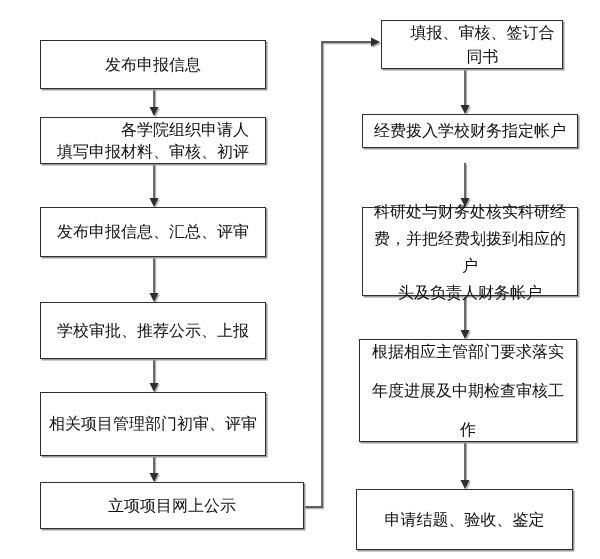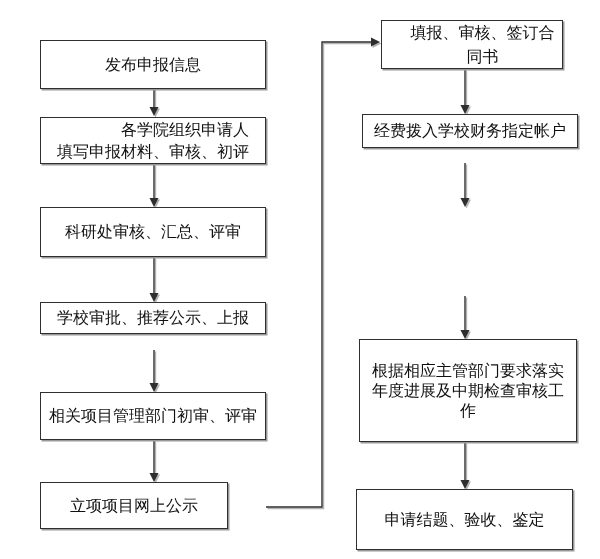--- a/index.html
+++ b/index.html
@@ -24,28 +24,28 @@
     white-space: pre-line;
     font-size: 16px;
     line-height: 1.45;
     color: #101010;
     padding: 2px 4px;
   }
   
   .l1 { left: 40px;  top: 20px;  width: 226px; height: 49px; margin-top: 20px; }
   .l2 { left: 40px;  top: 117px; width: 226px; height: 47px; line-height: 22px; text-align: right; }
   .l3 { left: 40px;  top: 207px; width: 226px; height: 50px; }
-  .l4 { left: 40px;  top: 302px; width: 226px; height: 32px; }
-  .l5 { left: 40px;  top: 392px; width: 226px; height: 48px; }
-  .l6 { left: 40px;  top: 482px; width: 188px; height: 47px; }
+  .l4 { left: 40px;  top: 302px; width: 226px; height: 57px; }
+  .l5 { left: 40px;  top: 392px; width: 226px; height: 64px; }
+  .l6 { left: 40px;  top: 482px; width: 264px; height: 47px; }
   
   .r1 { left: 381px; top: 20px;  width: 182px; height: 49px; padding-left: 25px; }
   .r2 { left: 362px; top: 114px; width: 216px; height: 34px; }
   .r3 { left: 362px; top: 207px; width: 216px; height: 89px;  line-height: 27px; }
-  .r4 { left: 359px; top: 339px; width: 218px; height: 103px; line-height: 20px; }
+  .r4 { left: 359px; top: 339px; width: 218px; height: 103px; line-height: 39px; }
   .r5 { left: 356px; top: 489px; width: 217px; height: 61px; }
 
   svg.arrows {
     position: absolute;
     left: 0; top: 0;
     width: 600px; height: 559px;
     pointer-events: none;
   }
 </style>
 </head>
@@ -81,25 +81,28 @@
         <polygon stroke="none" points="371,37.5 371,46.5 380,42"></polygon>
       </g>
     </defs>
     <use href="#arrowset" transform="translate(1.5,1.5)" stroke="#b3b3b3" fill="#b3b3b3"></use>
     <use href="#arrowset" stroke="#2e2e2e" fill="#2e2e2e"></use>
   </svg>
 
   <div class="box l1">发布申报信息</div>
   <div class="box l2">各学院组织申请人
 填写申报材料、审核、初评</div>
-  <div class="box l3">科研处审核、汇总、评审</div>
+  <div class="box l3">发布申报信息、汇总、评审</div>
   <div class="box l4">学校审批、推荐公示、上报</div>
   <div class="box l5">相关项目管理部门初审、评审</div>
   <div class="box l6">立项项目网上公示</div>
 
   <div class="box r1">填报、审核、签订合同书</div>
   <div class="box r2">经费拨入学校财务指定帐户</div>
+  <div class="box r3">科研处与财务处核实科研经
+费，并把经费划拨到相应的户
+头及负责人财务帐户</div>
   <div class="box r4">根据相应主管部门要求落实
 年度进展及中期检查审核工
 作</div>
   <div class="box r5">申请结题、验收、鉴定</div>
 
 </div>
 
 </body></html>

